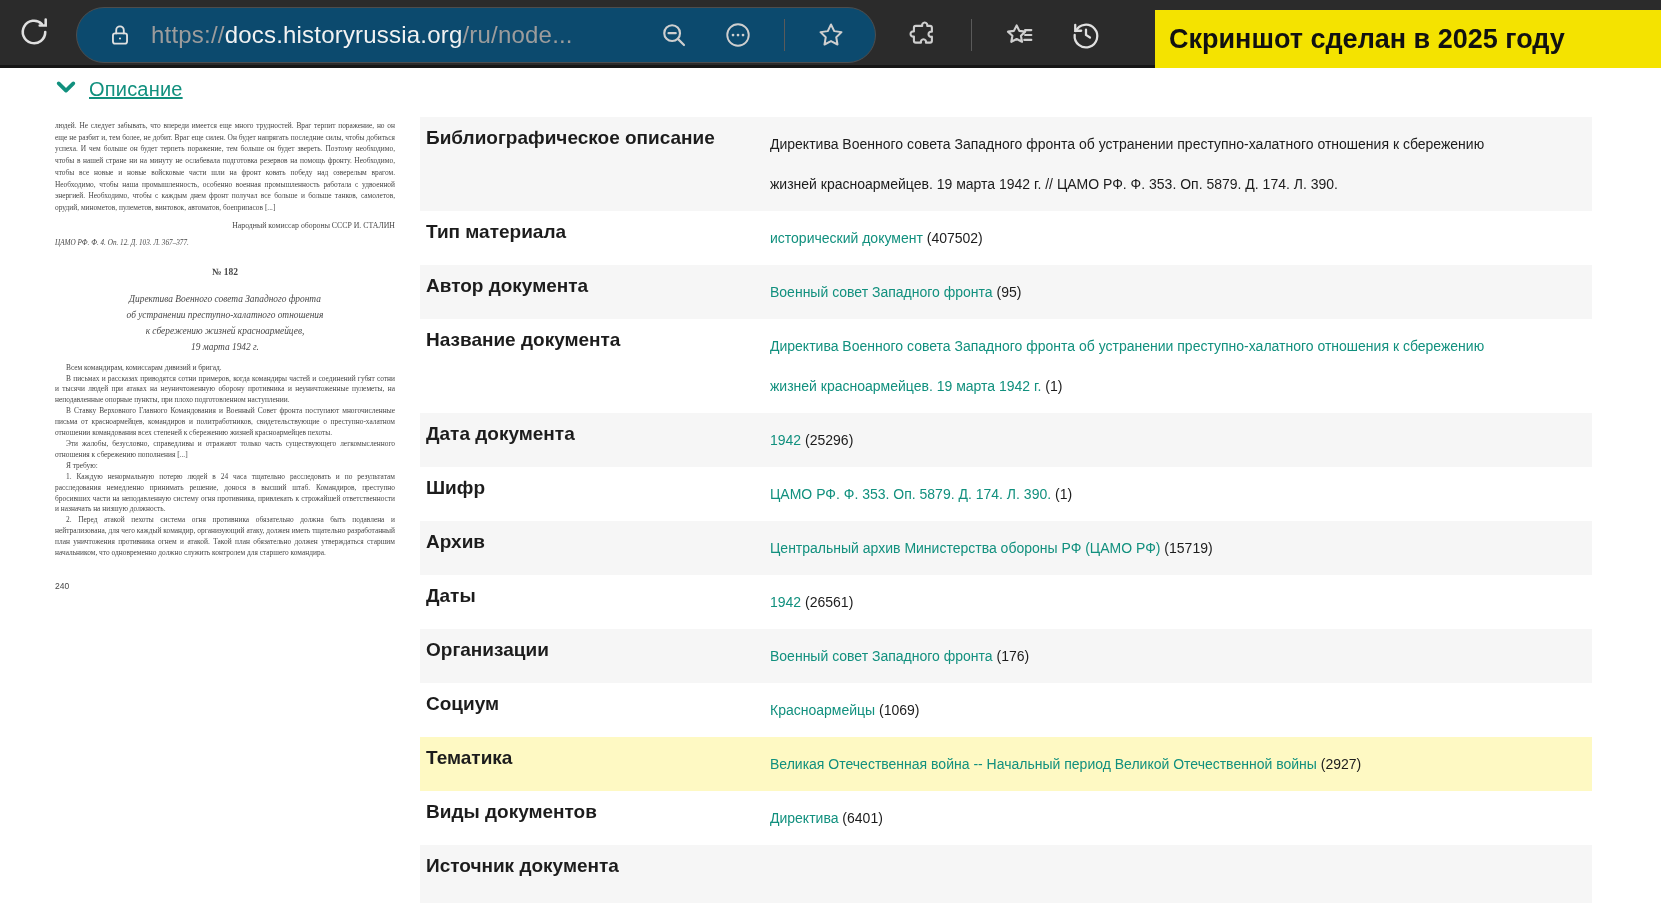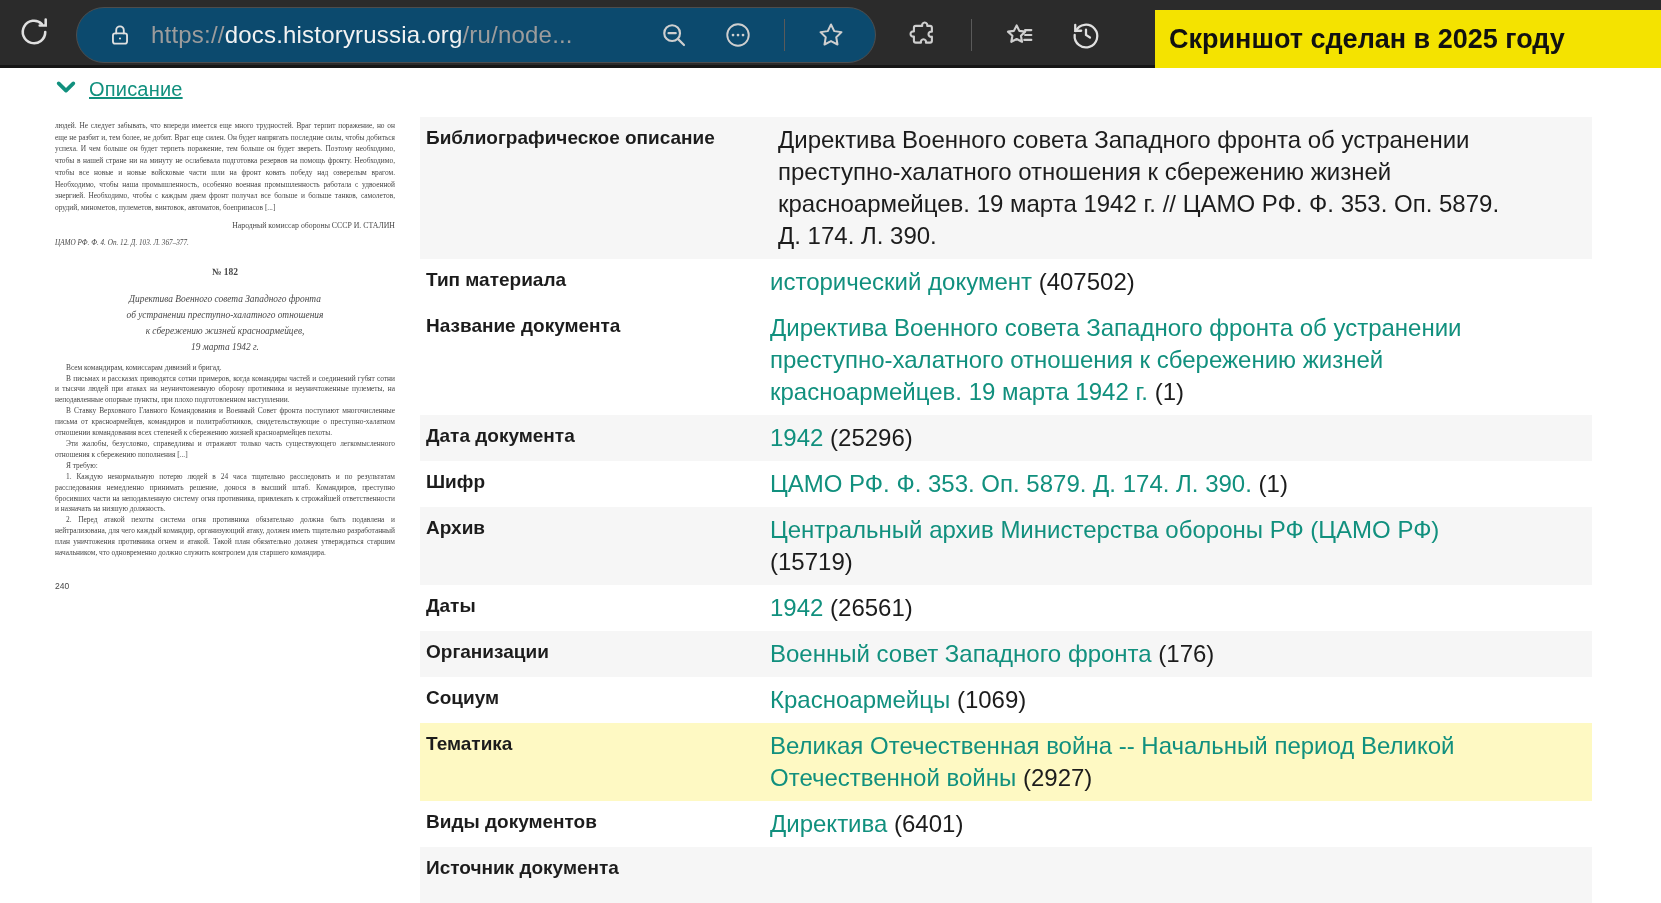--- a/index.html
+++ b/index.html
@@ -47,22 +47,22 @@
   .scan .body-block { margin-top:8px; }
   .scan .body-block p { text-indent:11px; line-height:10.9px; }
   .scan .pageno { font-size:8.5px; margin-top:22px; font-family:"Liberation Sans",sans-serif; }
 
   
   .desc-table { position:absolute; left:420px; top:117px; width:1172px; }
   .t-row { display:flex; align-items:flex-start; padding:7px 0 7px 6px; }
   .t-row.alt { background:#f6f6f6; }
   .t-label { flex:0 0 344px; font-size:19px; font-weight:bold; color:#1c1c1c;
              line-height:28px; }
-  .t-value { flex:0 0 auto; max-width:732px; font-size:24px; color:#1c1c1c;
-             line-height:32px; }
+  .t-value { flex:0 0 auto; max-width:732px; font-size:14px; color:#1c1c1c;
+             line-height:40px; }
   .t-link { text-decoration:none; cursor:pointer; }
   .t-count { color:#1c1c1c; }
 </style>
 </head>
 <body>
 
 <div class="toolbar" style="background: rgb(43, 43, 43);">
 
   <div class="reload-btn">
     <span>
@@ -163,27 +163,31 @@
       <p>В Ставку Верховного Главного Командования и Военный Совет фронта поступают многочисленные письма от красноармейцев, командиров и политработников, свидетельствующие о преступно-халатном отношении командования всех степеней к сбережению жизней красноармейцев пехоты.</p>
       <p>Эти жалобы, безусловно, справедливы и отражают только часть существующего легкомысленного отношения к сбережению пополнения [...]</p>
       <p>Я требую:</p>
       <p>1. Каждую ненормальную потерю людей в 24 часа тщательно расследовать и по результатам расследования немедленно принимать решение, донося в высший штаб. Командиров, преступно бросивших части на неподавленную систему огня противника, привлекать к строжайшей ответственности и назначать на низшую должность.</p>
       <p>2. Перед атакой пехоты система огня противника обязательно должна быть подавлена и нейтрализована, для чего каждый командир, организующий атаку, должен иметь тщательно разработанный план уничтожения противника огнем и атакой. Такой план обязательно должен утверждаться старшим начальником, что одновременно должно служить контролем для старшего командира.</p>
     </div>
   <div class="pageno">240</div>
 </div>
 
 <div class="desc-table">
-    <div class="t-row alt" style="background: rgb(246, 246, 246); gap: 8px;">
+    <div class="t-row alt" style="background: rgb(246, 246, 246);">
       <div class="t-label">Библиографическое описание</div>
       <div class="t-value">Директива Военного совета Западного фронта об устранении преступно-халатного отношения к сбережению жизней красноармейцев. 19 марта 1942 г. // ЦАМО РФ. Ф. 353. Оп. 5879. Д. 174. Л. 390.</div>
     </div>
     <div class="t-row">
       <div class="t-label">Тип материала</div>
       <div class="t-value"><a class="t-link" style="color: rgb(17, 144, 126);">исторический документ</a><span class="t-count"> (407502)</span></div>
+    </div>
+    <div class="t-row alt" style="background: rgb(246, 246, 246);">
+      <div class="t-label">Автор документа</div>
+      <div class="t-value"><a class="t-link" style="color: rgb(17, 144, 126);">Военный совет Западного фронта</a><span class="t-count"> (95)</span></div>
     </div>
     <div class="t-row">
       <div class="t-label">Название документа</div>
       <div class="t-value"><a class="t-link" style="color: rgb(17, 144, 126);">Директива Военного совета Западного фронта об устранении преступно-халатного отношения к сбережению жизней красноармейцев. 19 марта 1942 г.</a><span class="t-count"> (1)</span></div>
     </div>
     <div class="t-row alt" style="background: rgb(246, 246, 246);">
       <div class="t-label">Дата документа</div>
       <div class="t-value"><a class="t-link" style="color: rgb(17, 144, 126);">1942</a><span class="t-count"> (25296)</span></div>
     </div>
     <div class="t-row">

